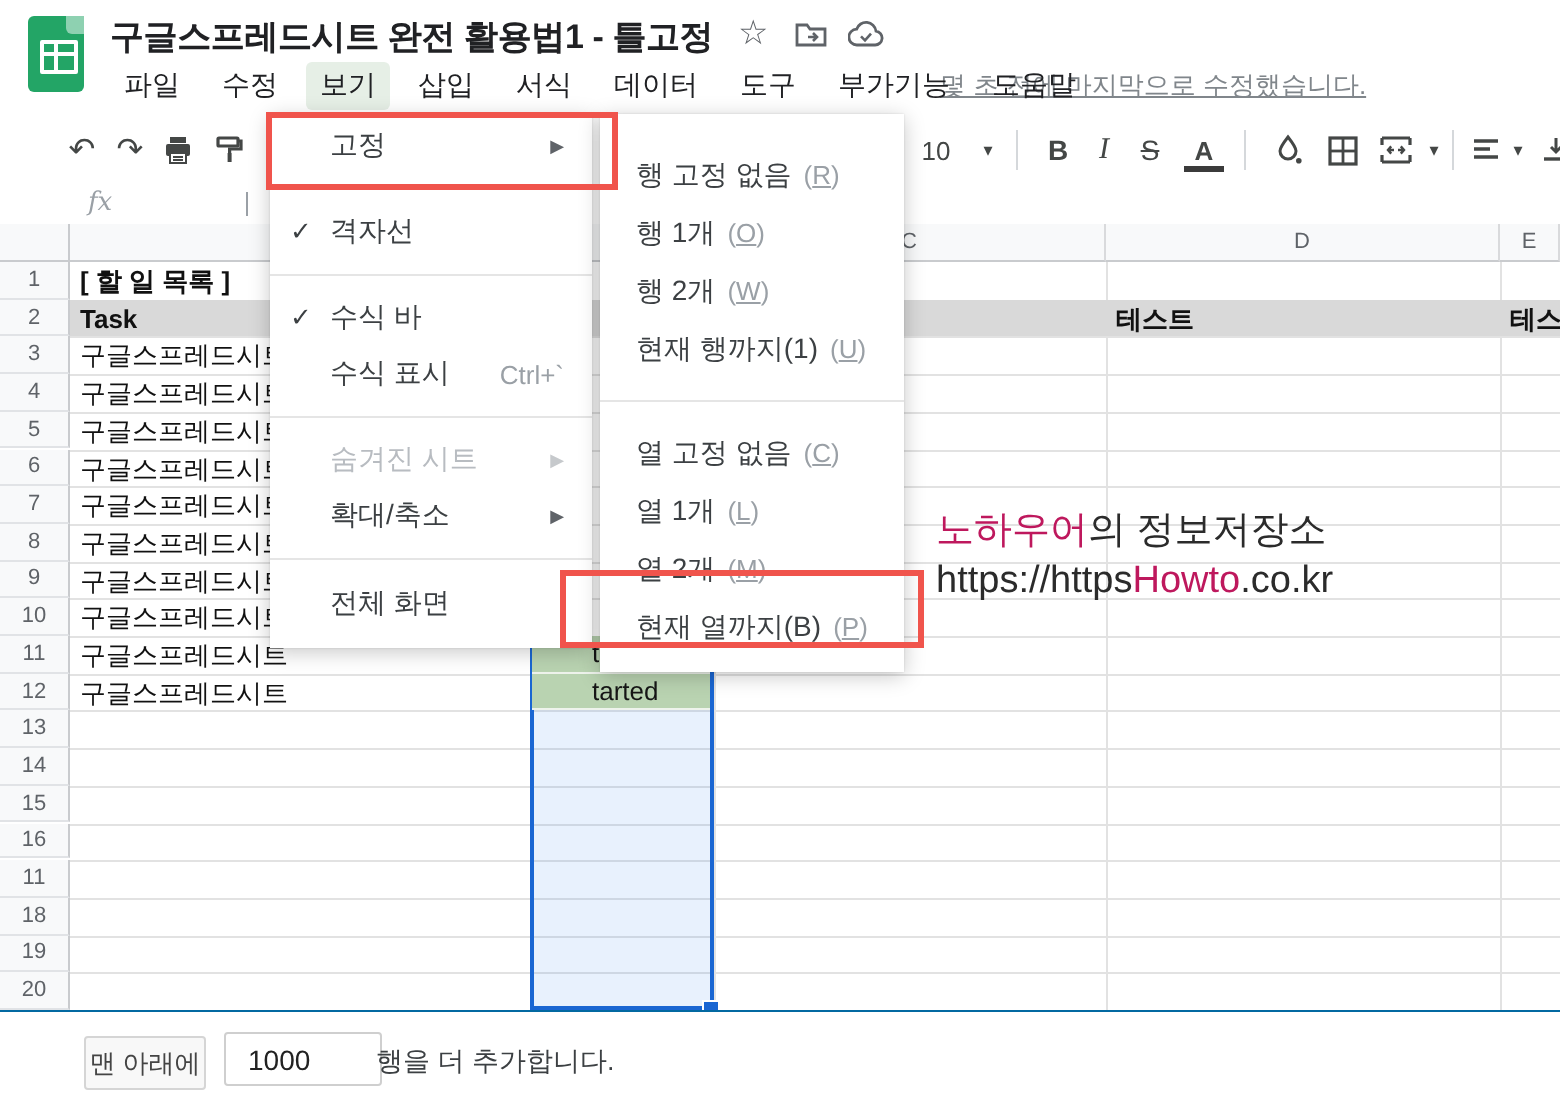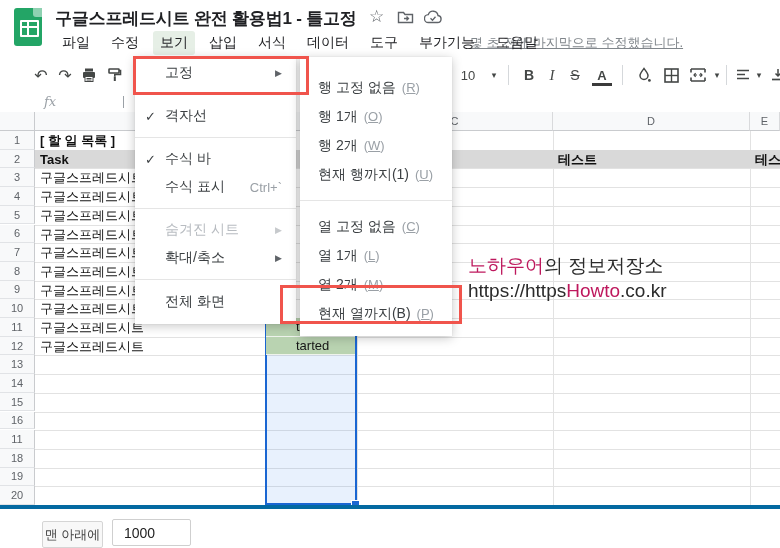--- a/index.html
+++ b/index.html
@@ -71,21 +71,21 @@
   .menu-item .key{color:#9aa0a6;font-size:13px;margin-left:6px;}
   .menu-item .key u{text-decoration:underline;}
   .menu-sep{border-top:1px solid #e5e5e5;margin:7px 0;}
   #freeze-menu .menu-sep{margin:11px 0;}
   .mi-last{margin-top:8px;}
   
   .red-box{position:absolute;border:3px solid #f0544c;z-index:40;}
   #red-box-freeze{left:133px;top:56px;width:170px;height:33px;}
   #red-box-upto-col{left:280px;top:285px;width:176px;height:33px;}
   
-  #addbar{position:absolute;left:0;top:505px;width:780px;height:43px;background:#fff;border-top:4px solid #0369a1;box-sizing:border-box;}
+  #addbar{position:absolute;left:0;top:505px;width:780px;height:43px;background:#fff;border-top:1px solid #0369a1;box-sizing:border-box;}
   #add-btn{position:absolute;left:42px;top:12px;width:59px;height:25px;background:#f8f8f8;border:1px solid #d5d5d5;border-radius:2px;
            font-size:13px;color:#444;display:flex;align-items:center;justify-content:center;}
   #add-count{position:absolute;left:112px;top:10px;width:66px;height:25px;border:1px solid #cfcfcf;border-radius:2px;font-size:14px;color:#222;
              font-family:"Liberation Sans",sans-serif;padding:0 0 0 11px;outline:none;}
   #add-label{position:absolute;left:188px;top:16px;font-size:13.5px;color:#3c4043;}
 </style>
 </head>
 <body>
 
 <div id="stage">
@@ -362,15 +362,16 @@
         <span class="sp"></span>
       </div>
     </div>
 
   <div id="red-box-freeze" class="red-box"></div>
   <div id="red-box-upto-col" class="red-box"></div>
 
   <div id="addbar">
     <div id="add-btn">맨 아래에</div>
     <input id="add-count" value="1000" style="">
+    <div id="add-label">행을 더 추가합니다.</div>
   </div>
 
 </div>
 
 </body></html>

